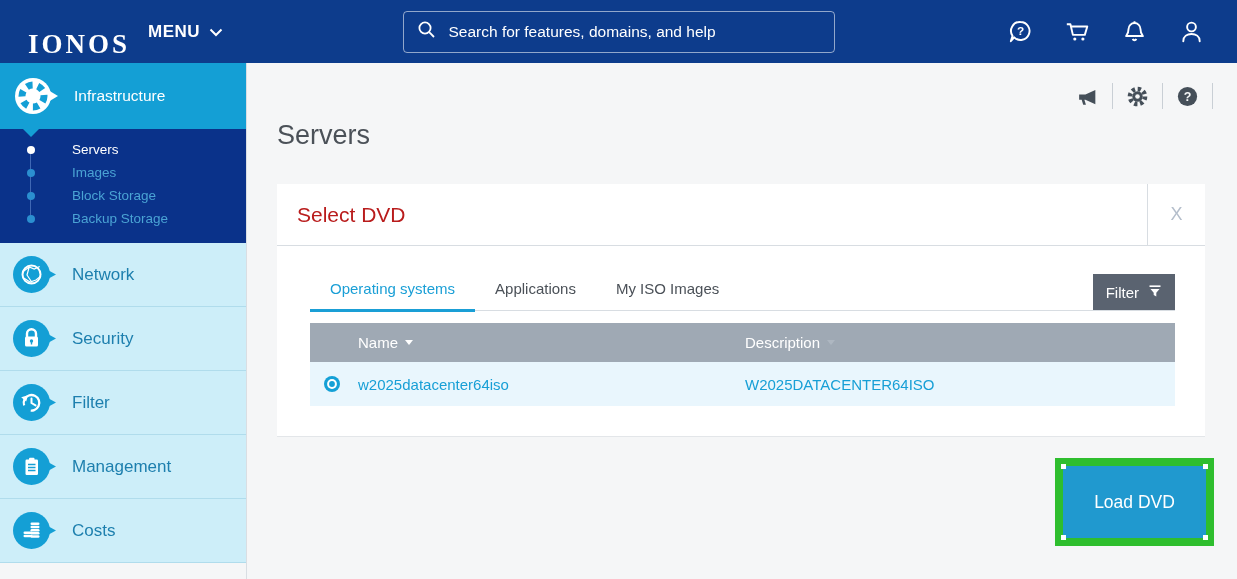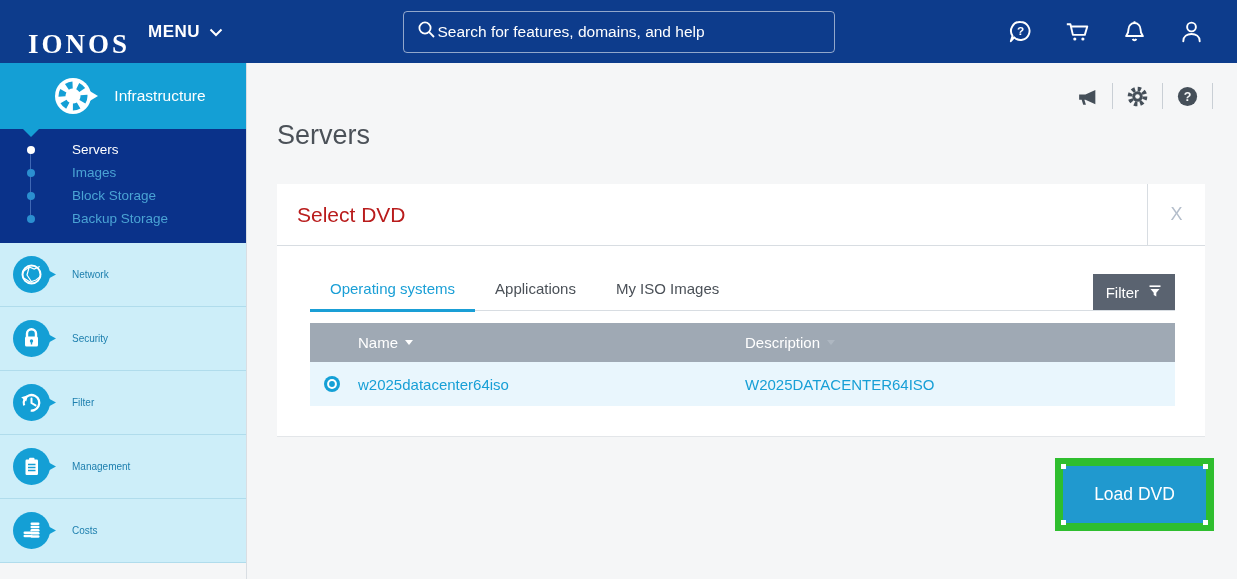--- a/index.html
+++ b/index.html
@@ -5,43 +5,43 @@
   * { box-sizing: border-box; }
   html,body { margin:0; padding:0; width:1237px; height:579px; overflow:hidden;
     font-family:"Liberation Sans","DejaVu Sans",sans-serif; background:#f5f6f7; }
 
   
   .topbar { height:63px; background:#0d3c8c; display:flex; align-items:center; position:relative; color:#fff; }
   .logo { margin-left:28px; font-size:27px; font-weight:bold; letter-spacing:3px; cursor:pointer; font-family:Liberation Serif, serif;margin-top:26px; }
   .menu-btn { margin-left:18px; display:flex; align-items:center; gap:9px; font-size:17px; font-weight:600; letter-spacing:.5px; cursor:pointer; }
   .searchbox { position:absolute; left:50%; transform:translateX(-50%); width:432px; height:42px;
     border:1px solid rgba(255,255,255,.55); border-radius:4px; display:flex; align-items:center; padding:0 13px; }
-  .searchbox input { background:transparent; border:none; outline:none; color:#f9a8d4; font-size:15.5px; width:100%; font-family:inherit; }
+  .searchbox input { background:transparent; border:none; outline:none; color:#f9a8d4; font-size:15.5px; width:100%; margin-left:11px; font-family:inherit; }
   .searchbox input::placeholder { color:#fff; opacity:1; }
   .topbar-icons { margin-left:auto; margin-right:32px; display:flex; align-items:center; gap:30px; }
   .topbar-icons .tico { cursor:pointer; display:flex; }
 
   
   .layout { display:flex; height:516px; }
 
   
   .sidebar { width:247px; flex:0 0 247px; display:flex; flex-direction:column; background:#f5f6f7; border-right:1px solid #d9dee3; }
-  .infra-header { height:66px; background:#149fd5; display:flex; align-items:center; color:#fff; font-size:15.5px; cursor:pointer;justify-content:center; }
+  .infra-header { height:66px; background:#149fd5; display:flex; align-items:center; color:#fff; font-size:15.5px; cursor:pointer; }
   .bubble-ico { margin-left:13px; margin-right:15px; display:flex; flex:0 0 auto; }
   .submenu { background:#0a328a; height:114px; position:relative; padding-top:9px; }
   .submenu .notch { position:absolute; top:0; left:23px; width:0; height:0;
     border-left:8px solid transparent; border-right:8px solid transparent; border-top:8px solid #149fd5; }
   .submenu .vline { position:absolute; left:30px; top:21px; width:1px; height:69px; background:rgba(110,150,215,.55); }
   .sub-item { height:23px; display:flex; align-items:center; position:relative; padding-left:72px;
     font-size:13.5px; color:#4aa3d4; cursor:pointer; }
   .sub-item .dot { position:absolute; left:27px; width:8px; height:8px; border-radius:50%; background:#2b8fd0; }
   .sub-item.active { color:#fff; }
   .sub-item.active .dot { background:#fff; }
   .side-section { height:64px; background:#cdeef9; border-bottom:1px solid #b0dcec; display:flex; align-items:center;
-    color:#1d7fae; font-size:10px; cursor:pointer; }
+    color:#1d7fae; font-size:17px; cursor:pointer; }
   .side-rest { flex:1; background:#f5f6f7; }
 
   
   .content { flex:1; position:relative; padding:0 32px 0 30px; }
   .content-toolbar { position:absolute; top:20px; right:24px; display:flex; align-items:center; }
   .ct-ico { padding:0 13px; display:flex; cursor:pointer; }
   .ct-div { width:1px; height:26px; background:#c9cfd5; }
   .page-title { margin:0; padding-top:57px; font-size:27px; font-weight:400; color:#4b5158; }
 
   .card { margin-top:33px; background:#fff; border-bottom:1px solid #e3e6e9; }
@@ -65,21 +65,21 @@
   .sort { width:0; height:0; border-left:4px solid transparent; border-right:4px solid transparent;
     border-top:5px solid #fff; display:inline-block; margin-left:7px; }
   .sort.faint { border-top-color:#aeb7c1; }
   .trow { height:44px; background:#e9f6fd; display:flex; align-items:center; font-size:15px; color:#179fd6; cursor:pointer; }
   .td-name { width:435px; padding-left:14px; display:flex; align-items:center; }
   .td-name .lbl { margin-left:18px; }
   .radio { display:flex; cursor:pointer; }
 
   .action-row { display:flex; justify-content:flex-end; margin-top:21px; margin-right:-9px; }
   .green-wrap { background:#2ebe2e; padding:8px; position:relative; }
-  .load-btn { width:143px; height:57px; background:#2099cf; color:#fff; font-size:17.5px; border:none;
+  .load-btn { width:143px; height:72px; background:#2099cf; color:#fff; font-size:17.5px; border:none;
     display:flex; align-items:center; justify-content:center; cursor:pointer; font-family:inherit; position:relative; }
   .handle { position:absolute; width:5px; height:5px; background:#fff; }
   .h-tl{ top:-2px; left:-2px; } .h-tr{ top:-2px; right:-2px; } .h-bl{ bottom:-2px; left:-2px; } .h-br{ bottom:-2px; right:-2px; }
 </style>
 </head>
 <body>
 
 <header class="topbar">
   <div class="logo">IONOS</div>
   <div class="menu-btn">

